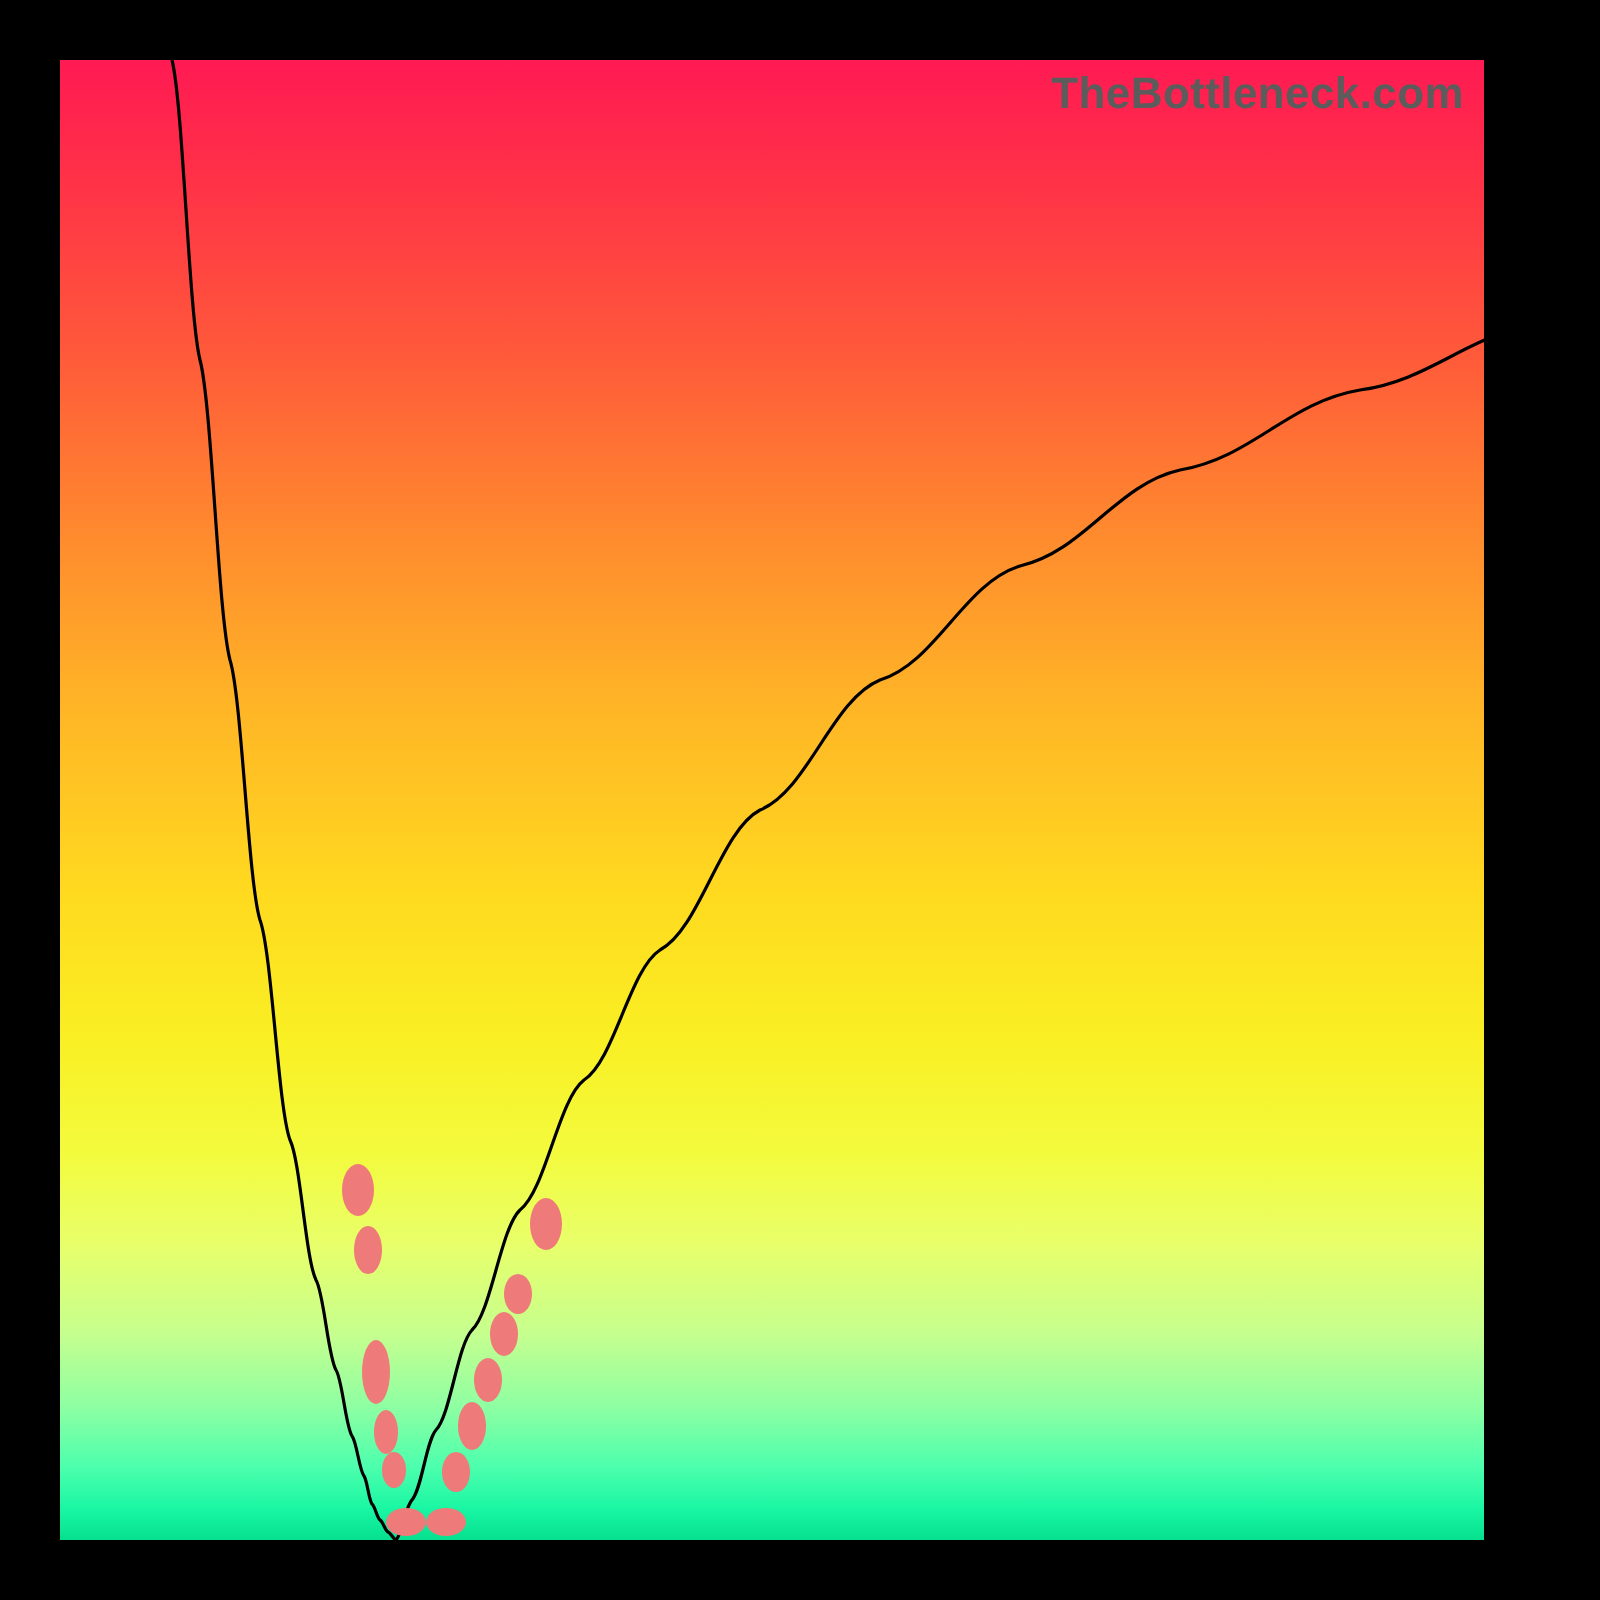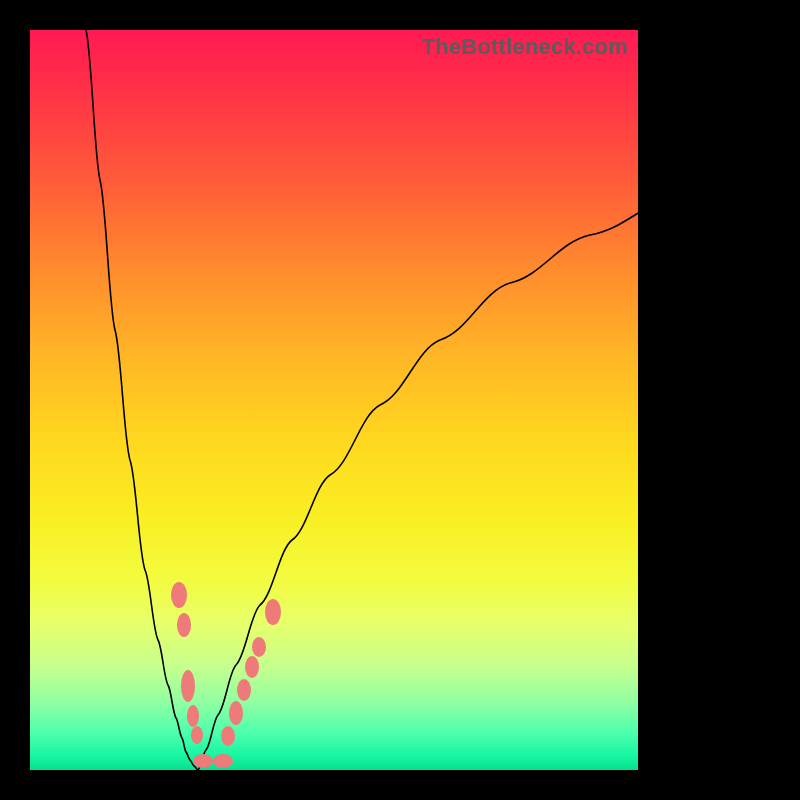--- a/index.html
+++ b/index.html
@@ -8,21 +8,21 @@
     width: 800px;
     height: 800px;
     overflow: hidden;
     background: #000;
     font-family: Arial, Helvetica, sans-serif;
   }
   .frame {
     position: absolute;
     left: 30px;
     top: 30px;
-    width: 608px;
+    width: 712px;
     height: 740px;
     background: linear-gradient(
       to bottom,
       #ff1a53 0%,
       #ff3147 8%,
       #ff5a3a 20%,
       #ff8a2e 32%,
       #ffb626 44%,
       #ffd91f 56%,
       #f9ef23 66%,

